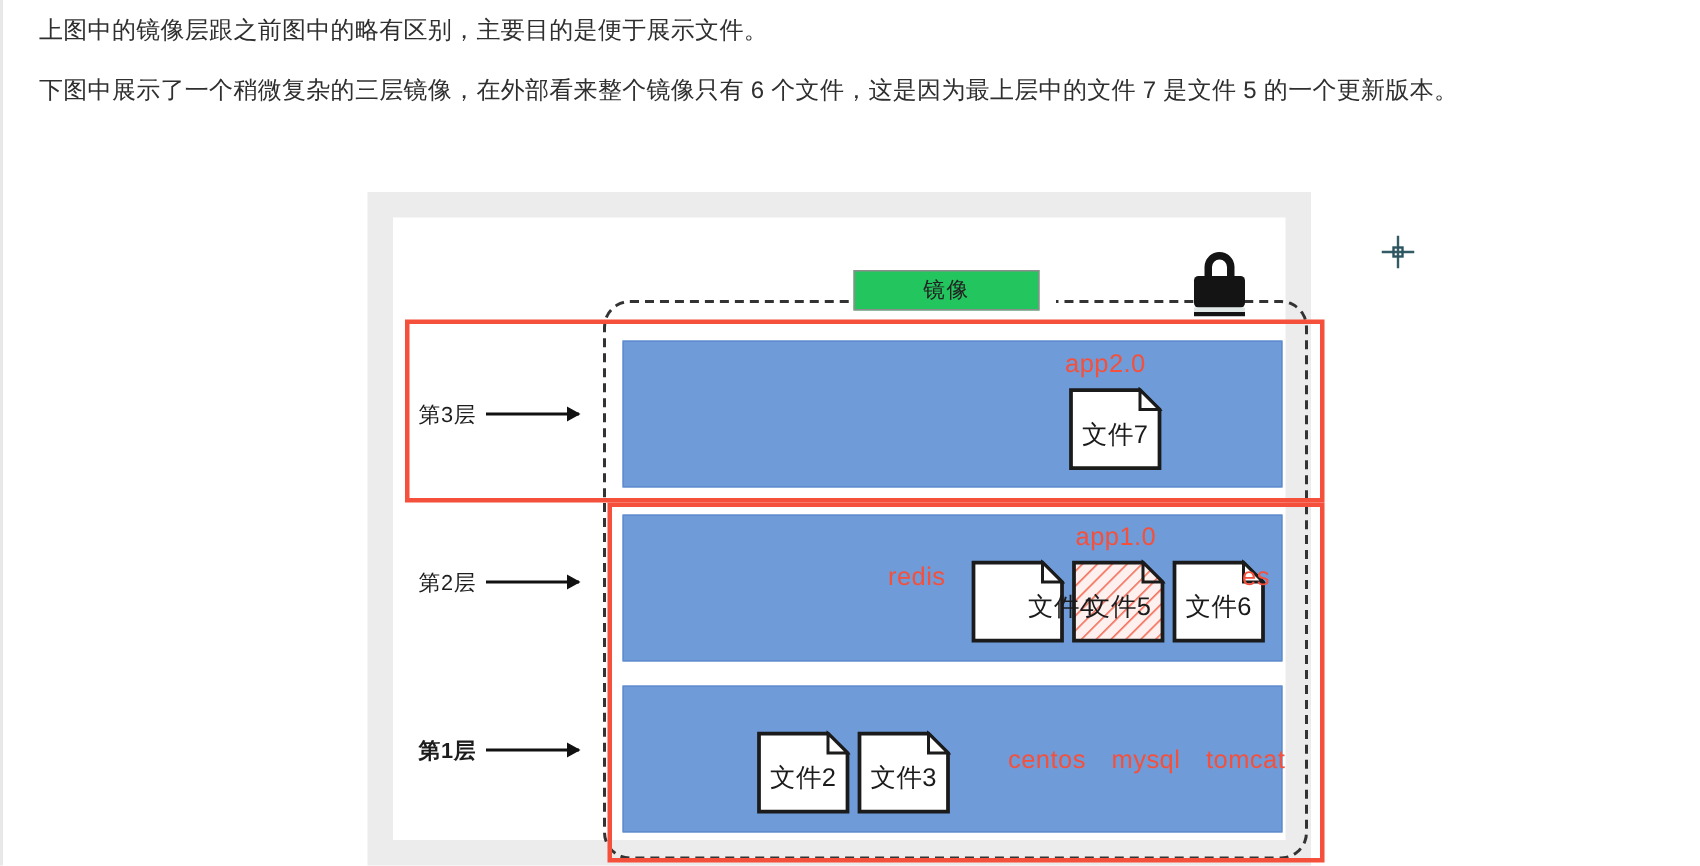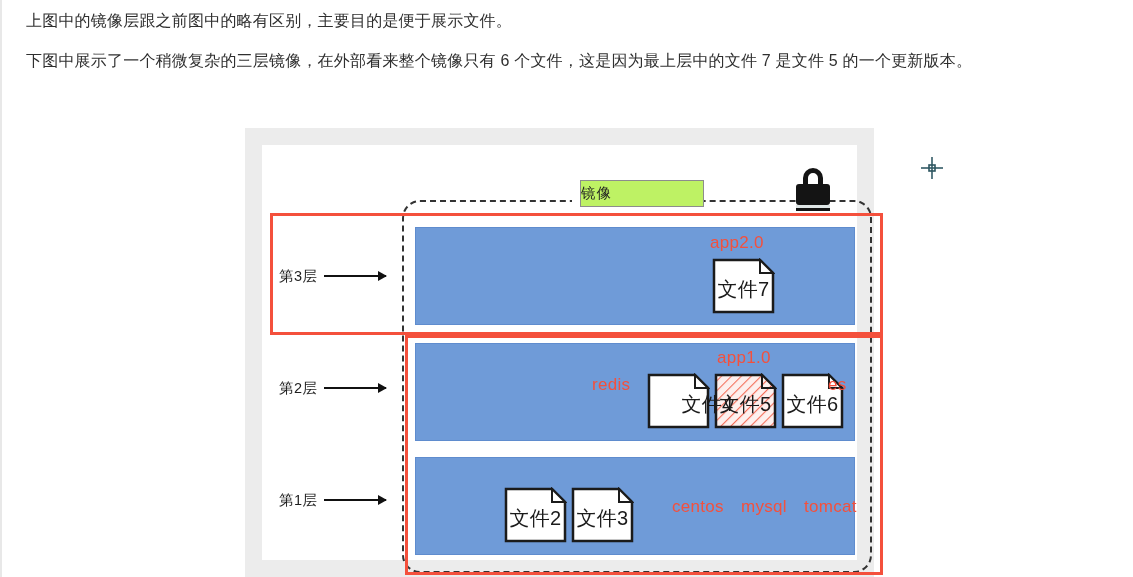--- a/index.html
+++ b/index.html
@@ -76,30 +76,30 @@
     left: 310px;   
     top: 50px;     
     width: 132px;
     height: 11px;
     background: #ffffff;
   }
 
   
   .image-label {
     position: absolute;
-    left: 318px;            
+    left: 307px;            
     top: 35px;              
     width: 124px;
     height: 27px;
-    background: #bef264;
+    background: #22c55e;
     border: 1.5px solid #8d8d8d;
     box-sizing: border-box;
     display: flex;
     align-items: center;
-    justify-content: flex-start;
+    justify-content: center;
     font-size: 14.5px;
     color: #222222;
     letter-spacing: 1px;
   }
 
   
   .padlock {
     position: absolute;
     left: 530px;   
     top: 20px;     
@@ -168,28 +168,28 @@
     content: "";
     position: absolute;
     right: -1px;
     top: -4px;
     border-left: 9px solid #111111;
     border-top: 5px solid transparent;
     border-bottom: 5px solid transparent;
   }
   .lab-3 { top: 121px; }   
   .lab-2 { top: 233px; }
-  .lab-1 { top: 345px; }
+  .lab-1 { top: 345px; font-weight: bold; }
 
   
   .file {
     position: absolute;
     width: 63px;
     height: 56px;
-    font-size: 20px;
+    font-size: 17px;
     color: #1b1b1b;
     display: flex;
     align-items: center;
     justify-content: center;
     letter-spacing: .3px;
   }
   .file svg {
     position: absolute;
     left: 0; top: 0;
     width: 63px;

